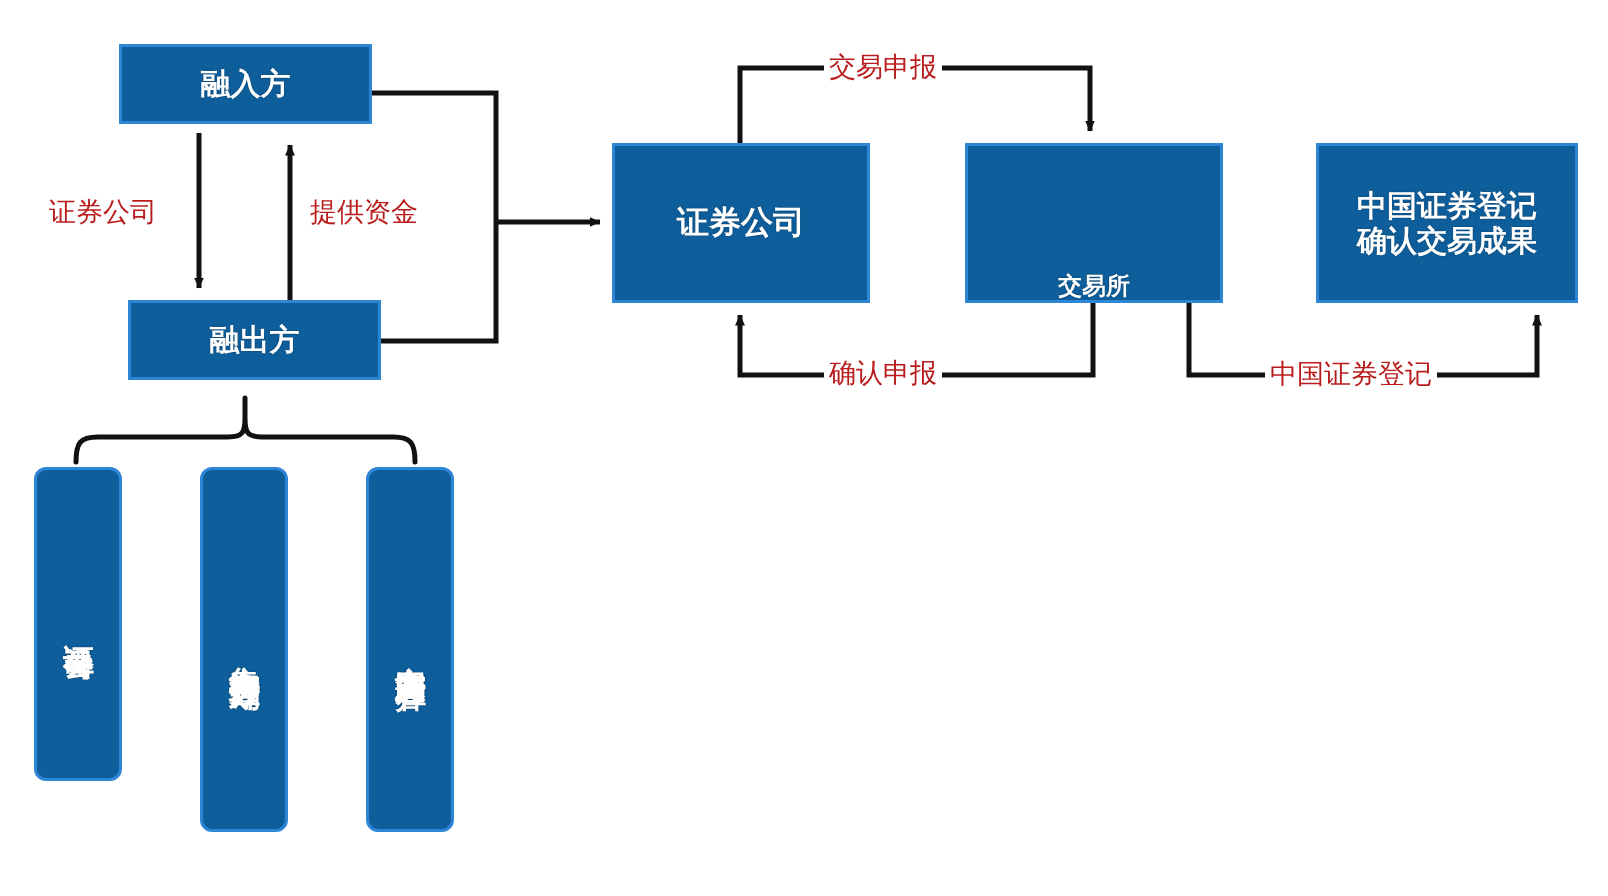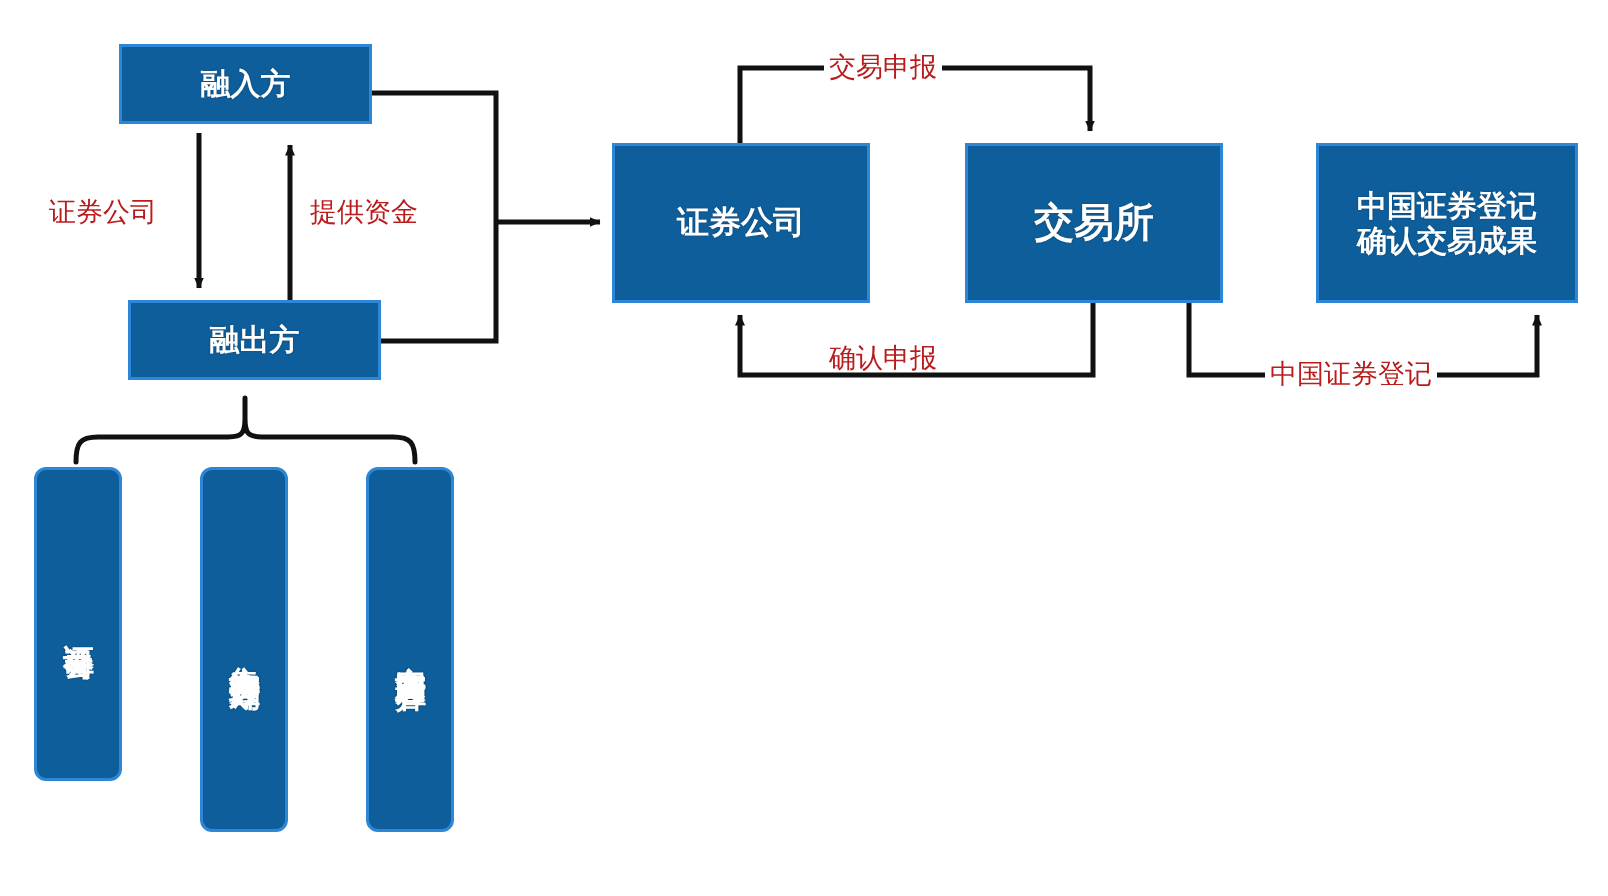--- a/index.html
+++ b/index.html
@@ -65,21 +65,21 @@
   </div>
 
   <div class="node" style="left:128px;top:300px;width:253px;height:80px;font-size:30px;">
     <span class="lbl">融出方</span>
   </div>
 
   <div class="node" style="left:612px;top:143px;width:258px;height:160px;font-size:32px;">
     <span class="lbl">证券公司</span>
   </div>
 
-  <div class="node" style="left:965px;top:143px;width:258px;height:160px;font-size:40px;">
+  <div class="node" style="left:965px;top:143px;width:258px;height:160px;font-size:24px;align-items:flex-end;">
     <span class="lbl">交易所</span>
   </div>
 
   <div class="node" style="left:1316px;top:143px;width:262px;height:160px;font-size:30px;flex-direction:column;">
     <span class="lbl">中国证券登记</span>
     <span class="lbl">确认交易成果</span>
   </div>
 
   <div class="node pill" style="left:34px;top:467px;width:88px;height:314px;font-size:31px;">
     <span class="lbl vtext">证券公司</span>
@@ -92,17 +92,17 @@
   <div class="node pill" style="left:366px;top:467px;width:88px;height:365px;font-size:31px;">
     <span class="lbl vtext">定向资产管理客户</span>
   </div>
 
   <div class="edge-label" style="left:44px;top:199px;">证券公司</div>
 
   <div class="edge-label" style="left:305px;top:199px;">提供资金</div>
 
   <div class="edge-label" style="left:824px;top:54px;">交易申报</div>
 
-  <div class="edge-label" style="left:824px;top:345px;">确认申报</div>
+  <div class="edge-label" style="left:824px;top:360px;">确认申报</div>
 
   <div class="edge-label" style="left:1265px;top:361px;">中国证券登记</div>
 
 </div>
 
 </body></html>

